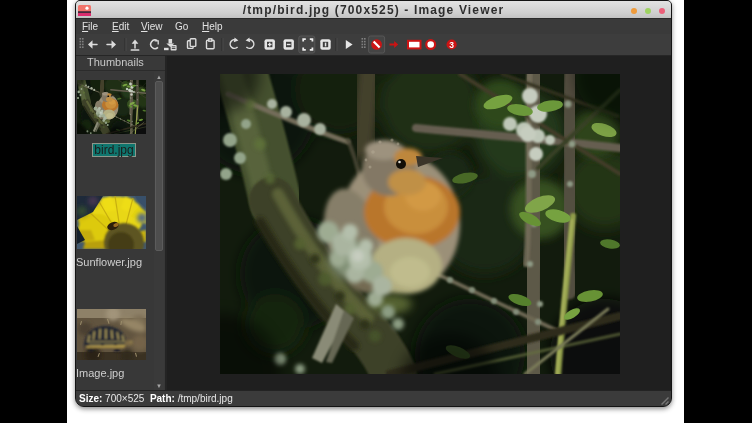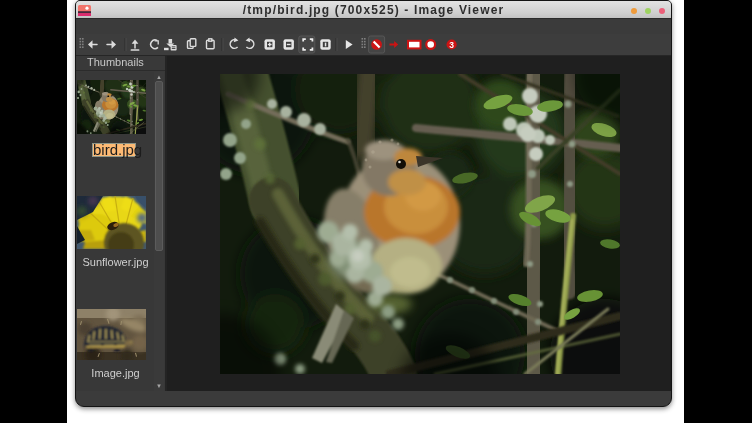--- a/index.html
+++ b/index.html
@@ -12,22 +12,22 @@
 .dot{position:absolute;top:7px;width:6px;height:6px;border-radius:50%}
 #menu{position:absolute;left:0;top:19px;width:595px;height:14px;background:#3a3a3a}
 #menu span{position:absolute;top:1px;font-size:10px;color:#e2e2e2}
 #menu u{text-decoration:underline}
 #tool{position:absolute;left:0;top:33px;width:595px;height:22px;background:#3d3d3d;border-bottom:1px solid #262626}
 #content{position:absolute;left:0;top:55px;width:595px;height:335px;background:#1f1f1f}
 #side{position:absolute;left:0;top:0;width:91px;height:335px;background:#393939;border-right:2px solid #242424}
 #sidehead{position:absolute;left:0;top:0;width:89px;height:15px;font-size:11px;color:#c8c8c8;padding-left:11px;border-bottom:1px solid #2b2b2b}
 #thumblist{position:absolute;left:0;top:16px;width:89px;height:319px;background:#383838}
 .thumb{position:absolute;left:1px;width:69px;overflow:hidden}
-.tlabel{position:absolute;width:79px;text-align:center;font-size:11px;color:#cfcfcf}
-#sel{position:absolute;left:16px;top:71px;width:44px;height:14px;background:#fdba74;border:1px solid #8d968a;font-size:15px;color:#1c1c1c;text-align:center;line-height:12px}
+.tlabel{position:absolute;width:79px;text-align:left;font-size:11px;color:#cfcfcf}
+#sel{position:absolute;left:16px;top:71px;width:44px;height:14px;background:#0f766e;border:1px solid #8d968a;font-size:12px;color:#1c1c1c;text-align:center;line-height:12px}
 #scroll{position:absolute;right:1px;top:0;width:10px;height:319px;background:#3a3a3a}
 #scroll .sthumb{position:absolute;left:1px;top:9px;width:8px;height:170px;background:#4e4e4e;border:1px solid #5c5c5c;border-radius:2px}
 #scroll .arr{position:absolute;left:0;width:10px;font-size:6px;color:#a5a5a5;text-align:center}
 #main{position:absolute;left:93px;top:0;width:502px;height:335px;background:#1f1f1f}
 #photo{position:absolute;left:51px;top:18px;width:400px;height:300px}
 #status{position:absolute;left:0;top:389px;width:595px;height:16px;background:#3b3b3b;border-top:1px solid #232323;font-size:10px;color:#e8e8e8}
 #status b{color:#fff}
 #grip{position:absolute;right:2px;top:6px;width:8px;height:8px}
 </style></head>
 <body>
@@ -38,20 +38,27 @@
     <svg id="ticon" viewBox="0 0 13 11">
           <rect x="0" y="0" width="13" height="11" rx="1.5" fill="#f1746b"></rect>
           <circle cx="9" cy="3.2" r="1.6" fill="#fff"></circle>
           <rect x="0" y="6.2" width="13" height="2.2" fill="#46283c"></rect>
           <rect x="0" y="8.2" width="13" height="2.8" fill="#dd2a6f"></rect>
         </svg>
     <div class="txt">/tmp/bird.jpg (700x525) - Image Viewer</div>
     <div class="dot" style="left:555px;background:#ef9b3b"></div>
     <div class="dot" style="left:569px;background:#9ed361"></div>
     <div class="dot" style="left:583px;background:#ec5f79"></div>
+  </div>
+  <div id="menu">
+    <span style="left:6px"><u>F</u>ile</span>
+    <span style="left:36px"><u>E</u>dit</span>
+    <span style="left:65px"><u>V</u>iew</span>
+    <span style="left:99px">Go</span>
+    <span style="left:126px"><u>H</u>elp</span>
   </div>
   <div id="tool">
     <svg width="595" height="21" viewBox="0 0 595 21">
       <g fill="#808080">
         <g id="grip1">
               <rect x="3.5" y="4" width="1.6" height="1.6"></rect>
               <rect x="6" y="4" width="1.6" height="1.6"></rect>
               <rect x="3.5" y="6.8" width="1.6" height="1.6"></rect>
               <rect x="6" y="6.8" width="1.6" height="1.6"></rect>
               <rect x="3.5" y="9.6" width="1.6" height="1.6"></rect>
@@ -161,20 +168,26 @@
           <div class="arr" style="bottom:2px">▼</div>
         </div>
       </div>
     </div>
     <div id="main">
       <div id="photo"><svg width="400" height="300" viewBox="0 0 400 300">
               <use href="#birdpic"></use>
             </svg></div>
     </div>
   </div>
+  <div id="status">
+        <span style="position:absolute;left:3px;top:2px"><b>Size:</b> 700×525&nbsp; <b>Path:</b> /tmp/bird.jpg</span>
+    <svg id="grip" viewBox="0 0 8 8">
+          <path d="M7 0 L8 1 L1 8 L0 7 Z M7 4 L8 5 L5 8 L4 7 Z" fill="#777"></path>
+        </svg>
+  </div>
 </div>
 </div>
 <svg width="0" height="0" style="position:absolute">
 <defs>
 <filter id="b1" x="-60%" y="-60%" width="220%" height="220%">
         <feGaussianBlur stdDeviation="1"></feGaussianBlur>
       </filter>
 <filter id="b2" x="-60%" y="-60%" width="220%" height="220%">
         <feGaussianBlur stdDeviation="2"></feGaussianBlur>
       </filter>

